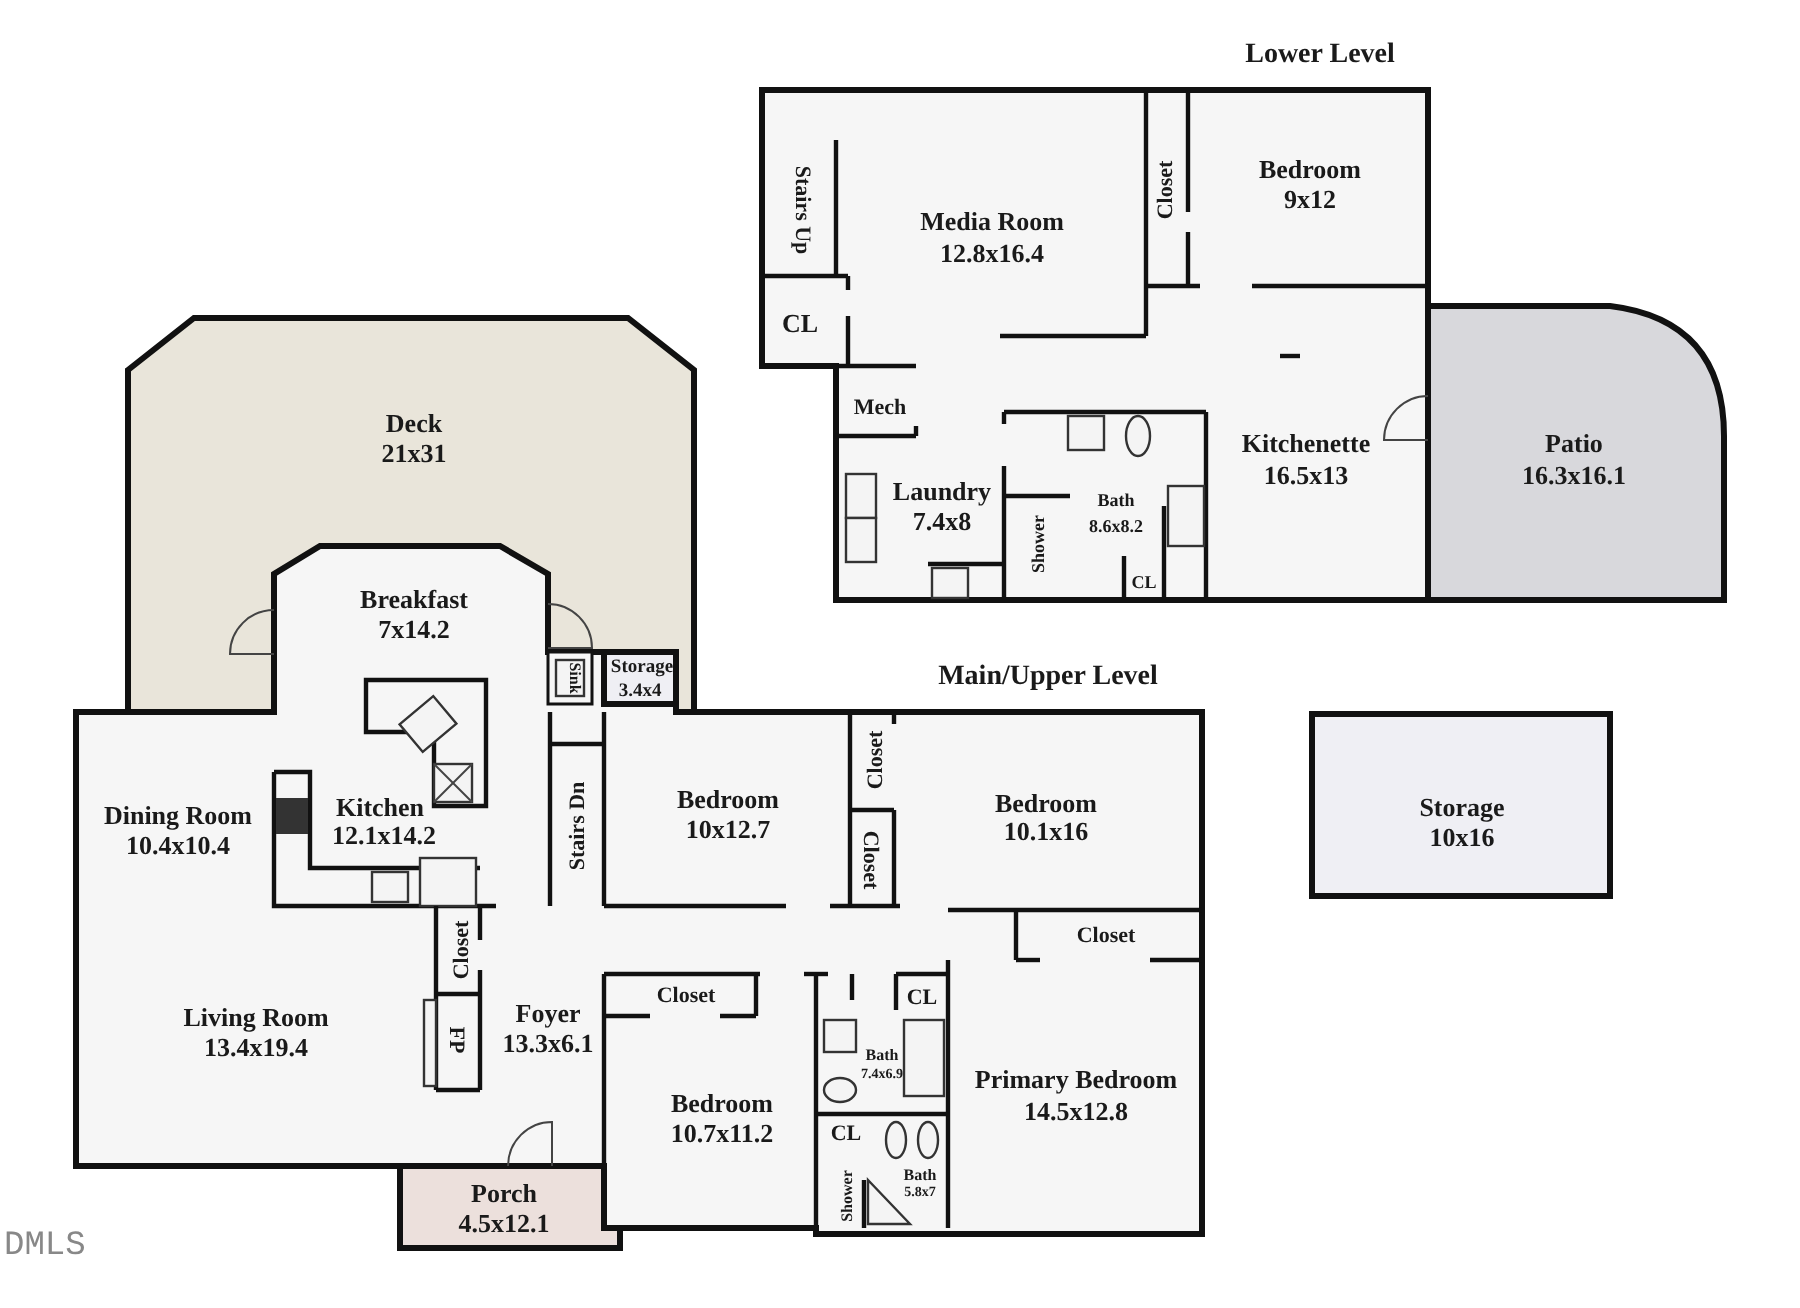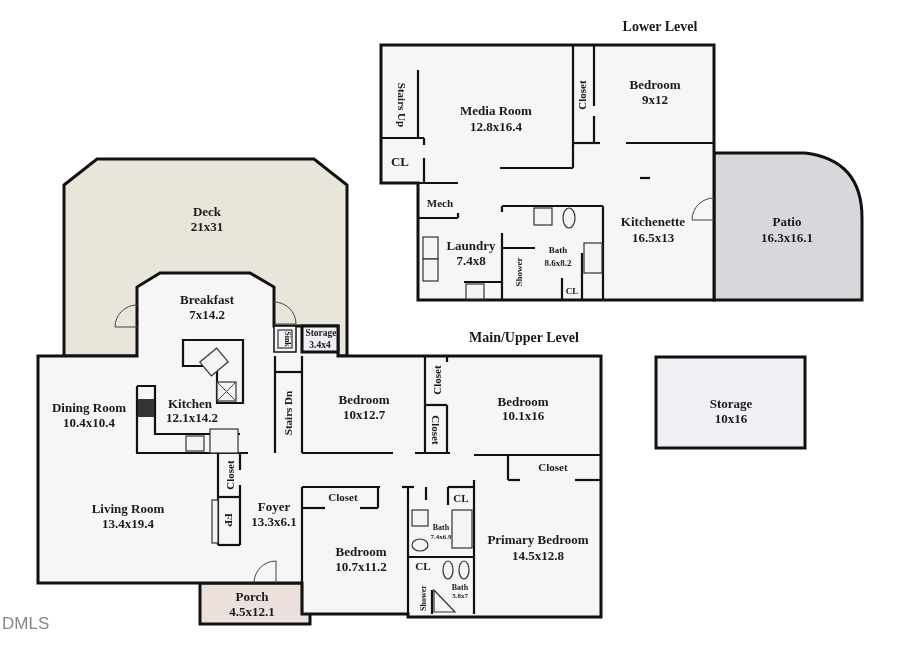--- a/index.html
+++ b/index.html
@@ -6,21 +6,21 @@
   body { width: 900px; height: 654px; position: relative; overflow: hidden; font-family: "Liberation Serif", "DejaVu Serif", serif; }
   #plan { position: absolute; left: 0; top: 0; width: 900px; height: 654px; }
   .iwall { fill: none; stroke: #111; stroke-width: 2.2; }
   .thin { fill: none; stroke: #444; stroke-width: 1; }
   .fix { fill: #f4f4f4; stroke: #333; stroke-width: 1.2; }
   .lbl { font-family: "Liberation Serif", "DejaVu Serif", serif; font-weight: bold; fill: #1a1a1a; text-anchor: middle; }
   .sm { font-size: 13px; }
   .xs { font-size: 9px; }
   .tiny { font-size: 8px; }
   .title { font-size: 14px; }
-  .watermark { position: absolute; left: 2px; top: 614px; font-family: Liberation Sans, sans-serif; font-size: 17px; color: #888; letter-spacing: 0px; }
+  .watermark { position: absolute; left: 2px; top: 614px; font-family: Liberation Mono, monospace; font-size: 17px; color: #888; letter-spacing: 0px; }
 </style>
 </head>
 <body>
 
 <svg id="plan" viewBox="0 0 900 654" xmlns="http://www.w3.org/2000/svg">
 
   <text class="lbl title" x="660" y="31">Lower Level</text>
 
   <g>
     <path d="M714,153 L805,153 Q862,160 862,218 L862,300 L714,300 Z" fill="#d8d8dc" stroke="#111" stroke-width="3"></path>

